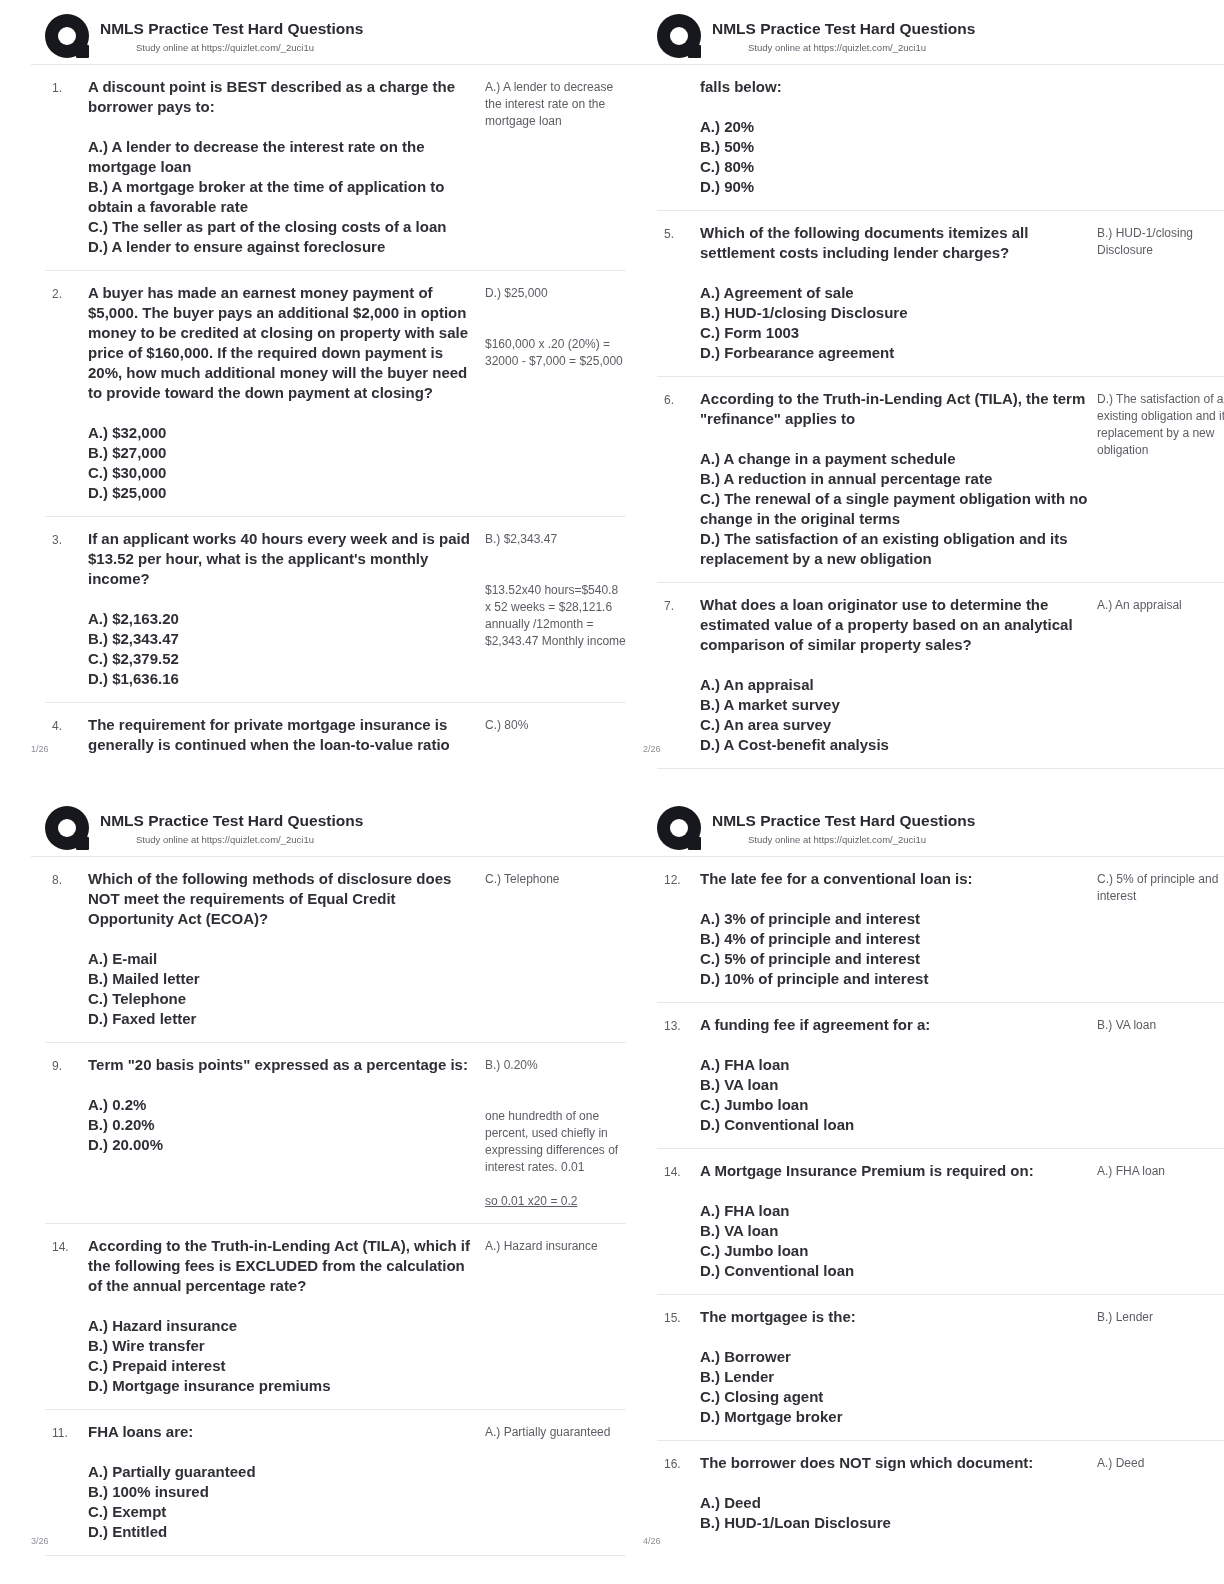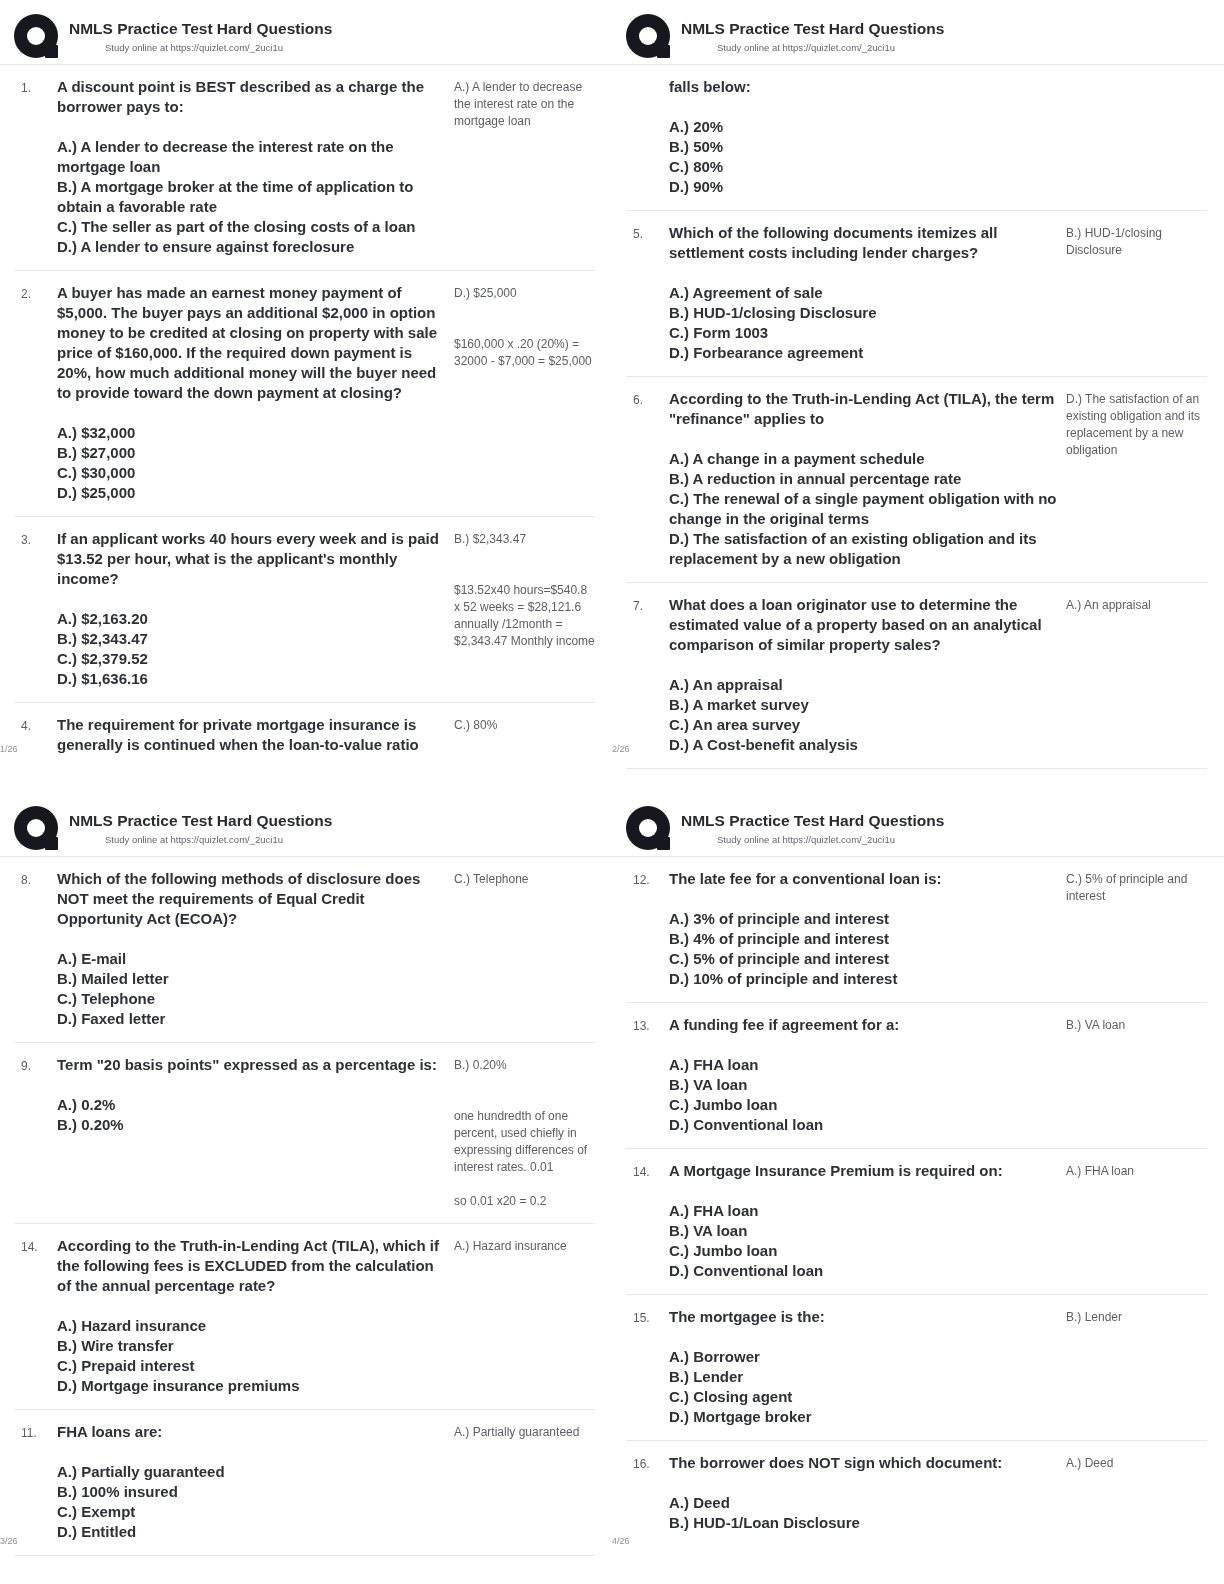--- a/index.html
+++ b/index.html
@@ -5,20 +5,21 @@
   html,body { margin:0; padding:0; background:#ffffff; }
   body {
     width:1224px; height:1584px;
     font-family:"Liberation Sans", sans-serif;
     color:#2e3036;
   }
   .grid {
     display:grid;
     grid-template-columns:612px 612px;
     grid-template-rows:792px 792px;
+    padding-left:31px;
   }
   .page {
     box-sizing:border-box;
     width:612px; height:792px;
     padding:14px 17px 0 14px;
     position:relative;
     overflow:hidden;
     background:#ffffff;
   }
   
@@ -45,21 +46,21 @@
   }
   .qtext { margin:0; }
   .qopts { margin-top:20px; }
   .opt { margin:0; }
   .qans {
     flex:1 1 auto; box-sizing:border-box; padding:2px 0 0 9px;
     font-size:12px; font-weight:400; line-height:17px; color:#5c5d64;
   }
   .ansline { margin:0; }
   .note { margin-top:34px; }
-  .note + .note { margin-top:17px; }
+  .note + .note { margin-top:17px;text-decoration:underline; }
 
   .page-num {
     position:absolute; left:0; right:0; bottom:38px;
     text-align:left; font-size:9px; color:#8f9096;
   }
 </style>
 </head>
 <body>
 
 <div class="grid" id="pages">
@@ -252,20 +253,21 @@
     </aside>
   </article>
 
   <article class="qrow">
     <div class="qnum">9.</div>
     <div class="qbody">
       <p class="qtext">Term "20 basis points" expressed as a percentage is:</p>
       <div class="qopts">
               <div class="opt">A.) 0.2%</div>
               <div class="opt">B.) 0.20%</div>
+              <div class="opt">D.) 20.00%</div>
             </div>
     </div>
     <aside class="qans">
       <div class="ansline">B.) 0.20%</div>
     <div class="note">one hundredth of one percent, used chiefly in expressing differences of interest rates. 0.01</div>
             <div class="note">so 0.01 x20 = 0.2</div>
           </aside>
   </article>
 
   <article class="qrow">

